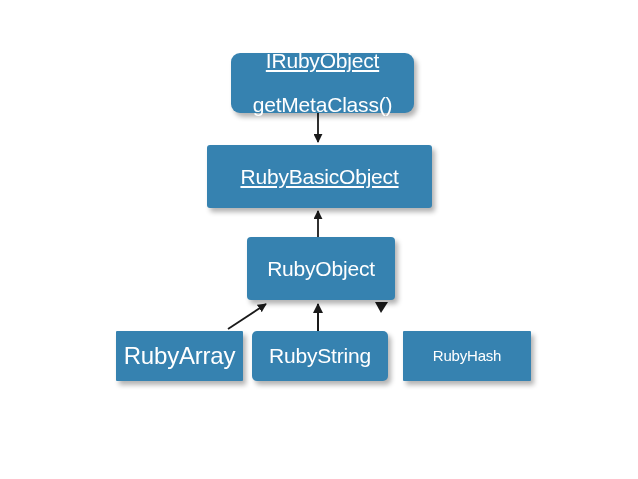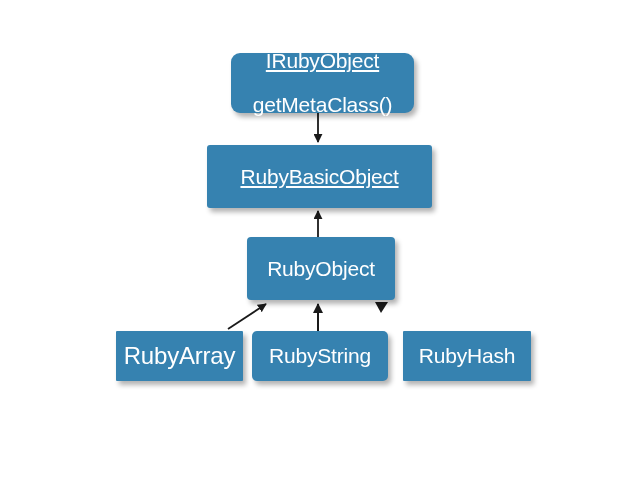--- a/index.html
+++ b/index.html
@@ -66,21 +66,21 @@
   #node-rubystring {
     left: 252px; top: 331px;
     width: 136px; height: 50px;
     border-radius: 5px;
     font-size: 21px;
   }
   #node-rubyhash {
     left: 403px; top: 331px;
     width: 128px; height: 50px;
     border-radius: 1px;
-    font-size: 21px;
+    font-size: 15px;
   }
 
   #edges {
     position: absolute;
     left: 0; top: 0;
     width: 638px; height: 479px;
     pointer-events: none;
   }
 </style>
 </head>

